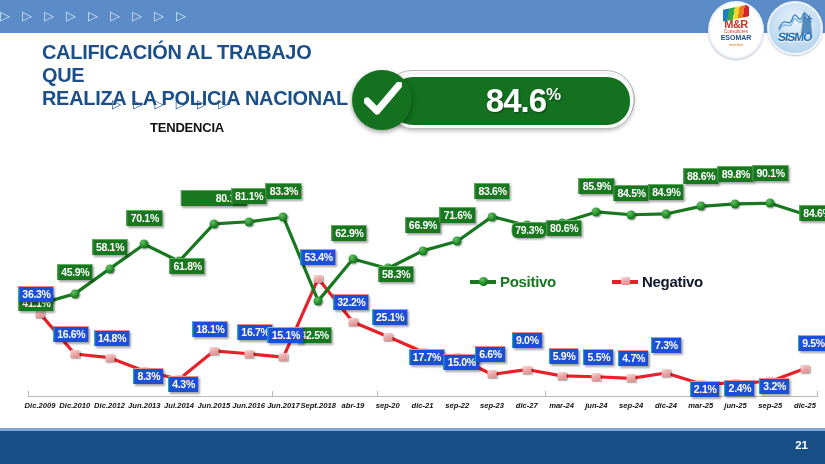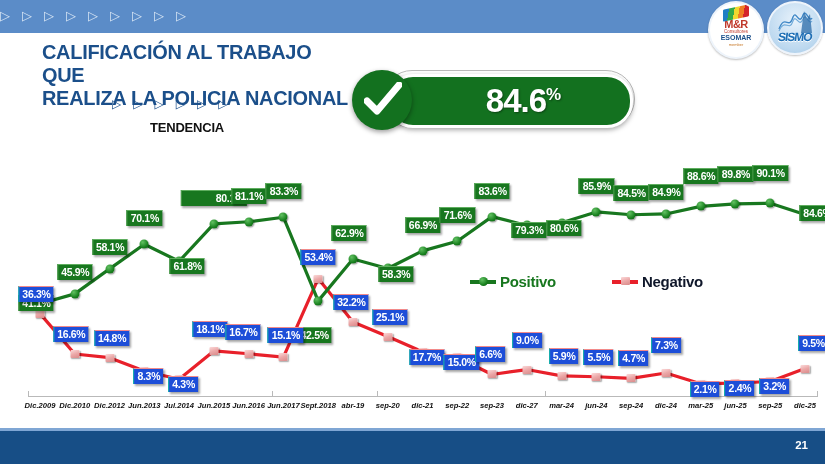--- a/index.html
+++ b/index.html
@@ -227,36 +227,36 @@
       <div class="pt-lbl g" style="left: 187.091px; top: 126.31px;">61.8%</div>
       <div class="pt-lbl g" style="left: 213.864px; top: 57.795px; padding-left: 34px;">80.1%</div>
       <div class="pt-lbl g" style="left: 248.636px; top: 55.745px;">81.1%</div>
       <div class="pt-lbl g" style="left: 283.409px; top: 51.235px;">83.3%</div>
       <div class="pt-lbl g" style="left: 314.182px; top: 194.875px;">42.5%</div>
       <div class="pt-lbl g" style="left: 348.955px; top: 93.055px;">62.9%</div>
       <div class="pt-lbl g" style="left: 395.727px; top: 134.485px;">58.3%</div>
       <div class="pt-lbl g" style="left: 422.5px; top: 84.855px;">66.9%</div>
       <div class="pt-lbl g" style="left: 457.273px; top: 75.22px;">71.6%</div>
       <div class="pt-lbl g" style="left: 492.045px; top: 50.62px;">83.6%</div>
-      <div class="pt-lbl g" style="left: 528.818px; top: 90.435px;">79.3%</div>
+      <div class="pt-lbl g" style="left: 528.818px; top: 90.435px; border-radius: 6px;">79.3%</div>
       <div class="pt-lbl g" style="left: 563.591px; top: 87.77px;">80.6%</div>
       <div class="pt-lbl g" style="left: 596.364px; top: 45.905px;">85.9%</div>
       <div class="pt-lbl g" style="left: 631.136px; top: 52.775px;">84.5%</div>
       <div class="pt-lbl g" style="left: 665.909px; top: 51.955px;">84.9%</div>
       <div class="pt-lbl g" style="left: 700.682px; top: 36.37px;">88.6%</div>
       <div class="pt-lbl g" style="left: 735.455px; top: 33.91px;">89.8%</div>
       <div class="pt-lbl g" style="left: 770.227px; top: 33.295px;">90.1%</div>
       <div class="pt-lbl g" style="left: 817px; top: 72.57px;">84.6%</div>
       <div class="pt-lbl r" style="left: 36px; top: 153.585px;">36.3%</div>
       <div class="pt-lbl r" style="left: 70.7727px; top: 193.97px;">16.6%</div>
       <div class="pt-lbl r" style="left: 111.545px; top: 197.66px;">14.8%</div>
       <div class="pt-lbl r" style="left: 148.318px; top: 235.985px;">8.3%</div>
       <div class="pt-lbl r" style="left: 183.091px; top: 244.185px;">4.3%</div>
       <div class="pt-lbl r" style="left: 209.864px; top: 188.895px;">18.1%</div>
-      <div class="pt-lbl r" style="left: 243px; top: 191.765px;">16.7%</div>
+      <div class="pt-lbl r" style="left: 255px; top: 191.765px;">16.7%</div>
       <div class="pt-lbl r" style="left: 285.409px; top: 195.045px;">15.1%</div>
       <div class="pt-lbl r" style="left: 318.182px; top: 116.53px;">53.4%</div>
       <div class="pt-lbl r" style="left: 350.955px; top: 161.99px;">32.2%</div>
       <div class="pt-lbl r" style="left: 389.727px; top: 176.545px;">25.1%</div>
       <div class="pt-lbl r" style="left: 426.5px; top: 216.715px;">17.7%</div>
       <div class="pt-lbl r" style="left: 461.273px; top: 222.25px;">15.0%</div>
       <div class="pt-lbl r" style="left: 490.045px; top: 214.47px;">6.6%</div>
       <div class="pt-lbl r" style="left: 526.818px; top: 199.55px;">9.0%</div>
       <div class="pt-lbl r" style="left: 563.591px; top: 215.905px;">5.9%</div>
       <div class="pt-lbl r" style="left: 598.364px; top: 216.725px;">5.5%</div>

